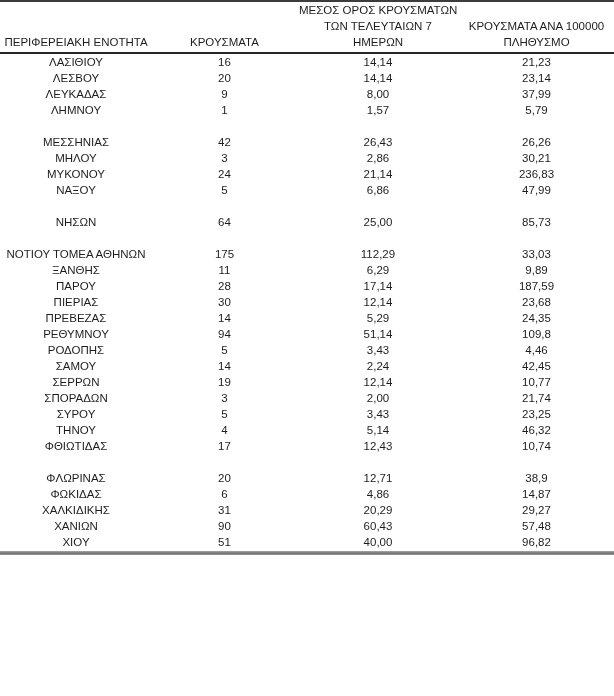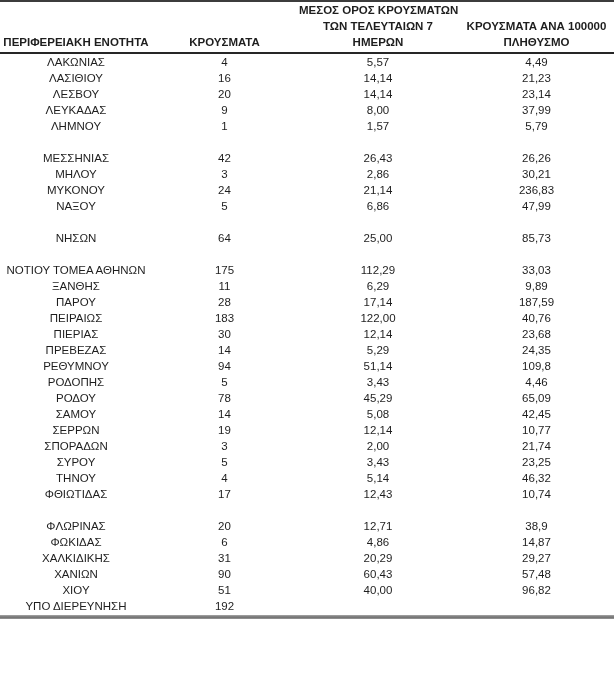--- a/index.html
+++ b/index.html
@@ -27,21 +27,21 @@
     width: 614px;
     border-collapse: collapse;
     table-layout: fixed;
     font-size: 11.5px;
   }
   col.c1 { width: 152px; }
   col.c2 { width: 145px; }
   col.c3 { width: 162px; }
   col.c4 { width: 155px; }
   thead th {
-    font-weight: bold;
+    font-weight: normal;
     text-align: center;
     vertical-align: bottom;
     height: 43px;
     line-height: 16px;
     padding: 0 2px 2px 2px;
     border-bottom: 2px solid var(--header-rule);
     white-space: nowrap;
   }
   tbody td {
     height: 16px;
@@ -86,26 +86,20 @@
           <div>ΗΜΕΡΩΝ</div>
         </th>
         <th>
           <div>ΚΡΟΥΣΜΑΤΑ ΑΝΑ 100000</div>
           <div>ΠΛΗΘΥΣΜΟ</div>
         </th>
       </tr>
     </thead>
     <tbody>
         <tr>
-          <td>ΛΑΚΩΝΙΑΣ</td>
-          <td>4</td>
-          <td>5,57</td>
-          <td>4,49</td>
-        </tr>
-        <tr>
           <td>ΛΑΣΙΘΙΟΥ</td>
           <td>16</td>
           <td>14,14</td>
           <td>21,23</td>
         </tr>
         <tr>
           <td>ΛΕΣΒΟΥ</td>
           <td>20</td>
           <td>14,14</td>
           <td>23,14</td>
@@ -173,26 +167,20 @@
           <td>6,29</td>
           <td>9,89</td>
         </tr>
         <tr>
           <td>ΠΑΡΟΥ</td>
           <td>28</td>
           <td>17,14</td>
           <td>187,59</td>
         </tr>
         <tr>
-          <td>ΠΕΙΡΑΙΩΣ</td>
-          <td>183</td>
-          <td>122,00</td>
-          <td>40,76</td>
-        </tr>
-        <tr>
           <td>ΠΙΕΡΙΑΣ</td>
           <td>30</td>
           <td>12,14</td>
           <td>23,68</td>
         </tr>
         <tr>
           <td>ΠΡΕΒΕΖΑΣ</td>
           <td>14</td>
           <td>5,29</td>
           <td>24,35</td>
@@ -203,29 +191,23 @@
           <td>51,14</td>
           <td>109,8</td>
         </tr>
         <tr>
           <td>ΡΟΔΟΠΗΣ</td>
           <td>5</td>
           <td>3,43</td>
           <td>4,46</td>
         </tr>
         <tr>
-          <td>ΡΟΔΟΥ</td>
-          <td>78</td>
-          <td>45,29</td>
-          <td>65,09</td>
-        </tr>
-        <tr>
           <td>ΣΑΜΟΥ</td>
           <td>14</td>
-          <td>5,08</td>
+          <td>2,24</td>
           <td>42,45</td>
         </tr>
         <tr>
           <td>ΣΕΡΡΩΝ</td>
           <td>19</td>
           <td>12,14</td>
           <td>10,77</td>
         </tr>
         <tr>
           <td>ΣΠΟΡΑΔΩΝ</td>
@@ -276,23 +258,17 @@
           <td>ΧΑΝΙΩΝ</td>
           <td>90</td>
           <td>60,43</td>
           <td>57,48</td>
         </tr>
         <tr>
           <td>ΧΙΟΥ</td>
           <td>51</td>
           <td>40,00</td>
           <td>96,82</td>
-        </tr>
-        <tr>
-          <td>ΥΠΟ ΔΙΕΡΕΥΝΗΣΗ</td>
-          <td>192</td>
-          <td></td>
-          <td></td>
         </tr>
       </tbody>
   </table>
   <div class="bottom-rule"></div>
 </div>
 
 </body></html>

